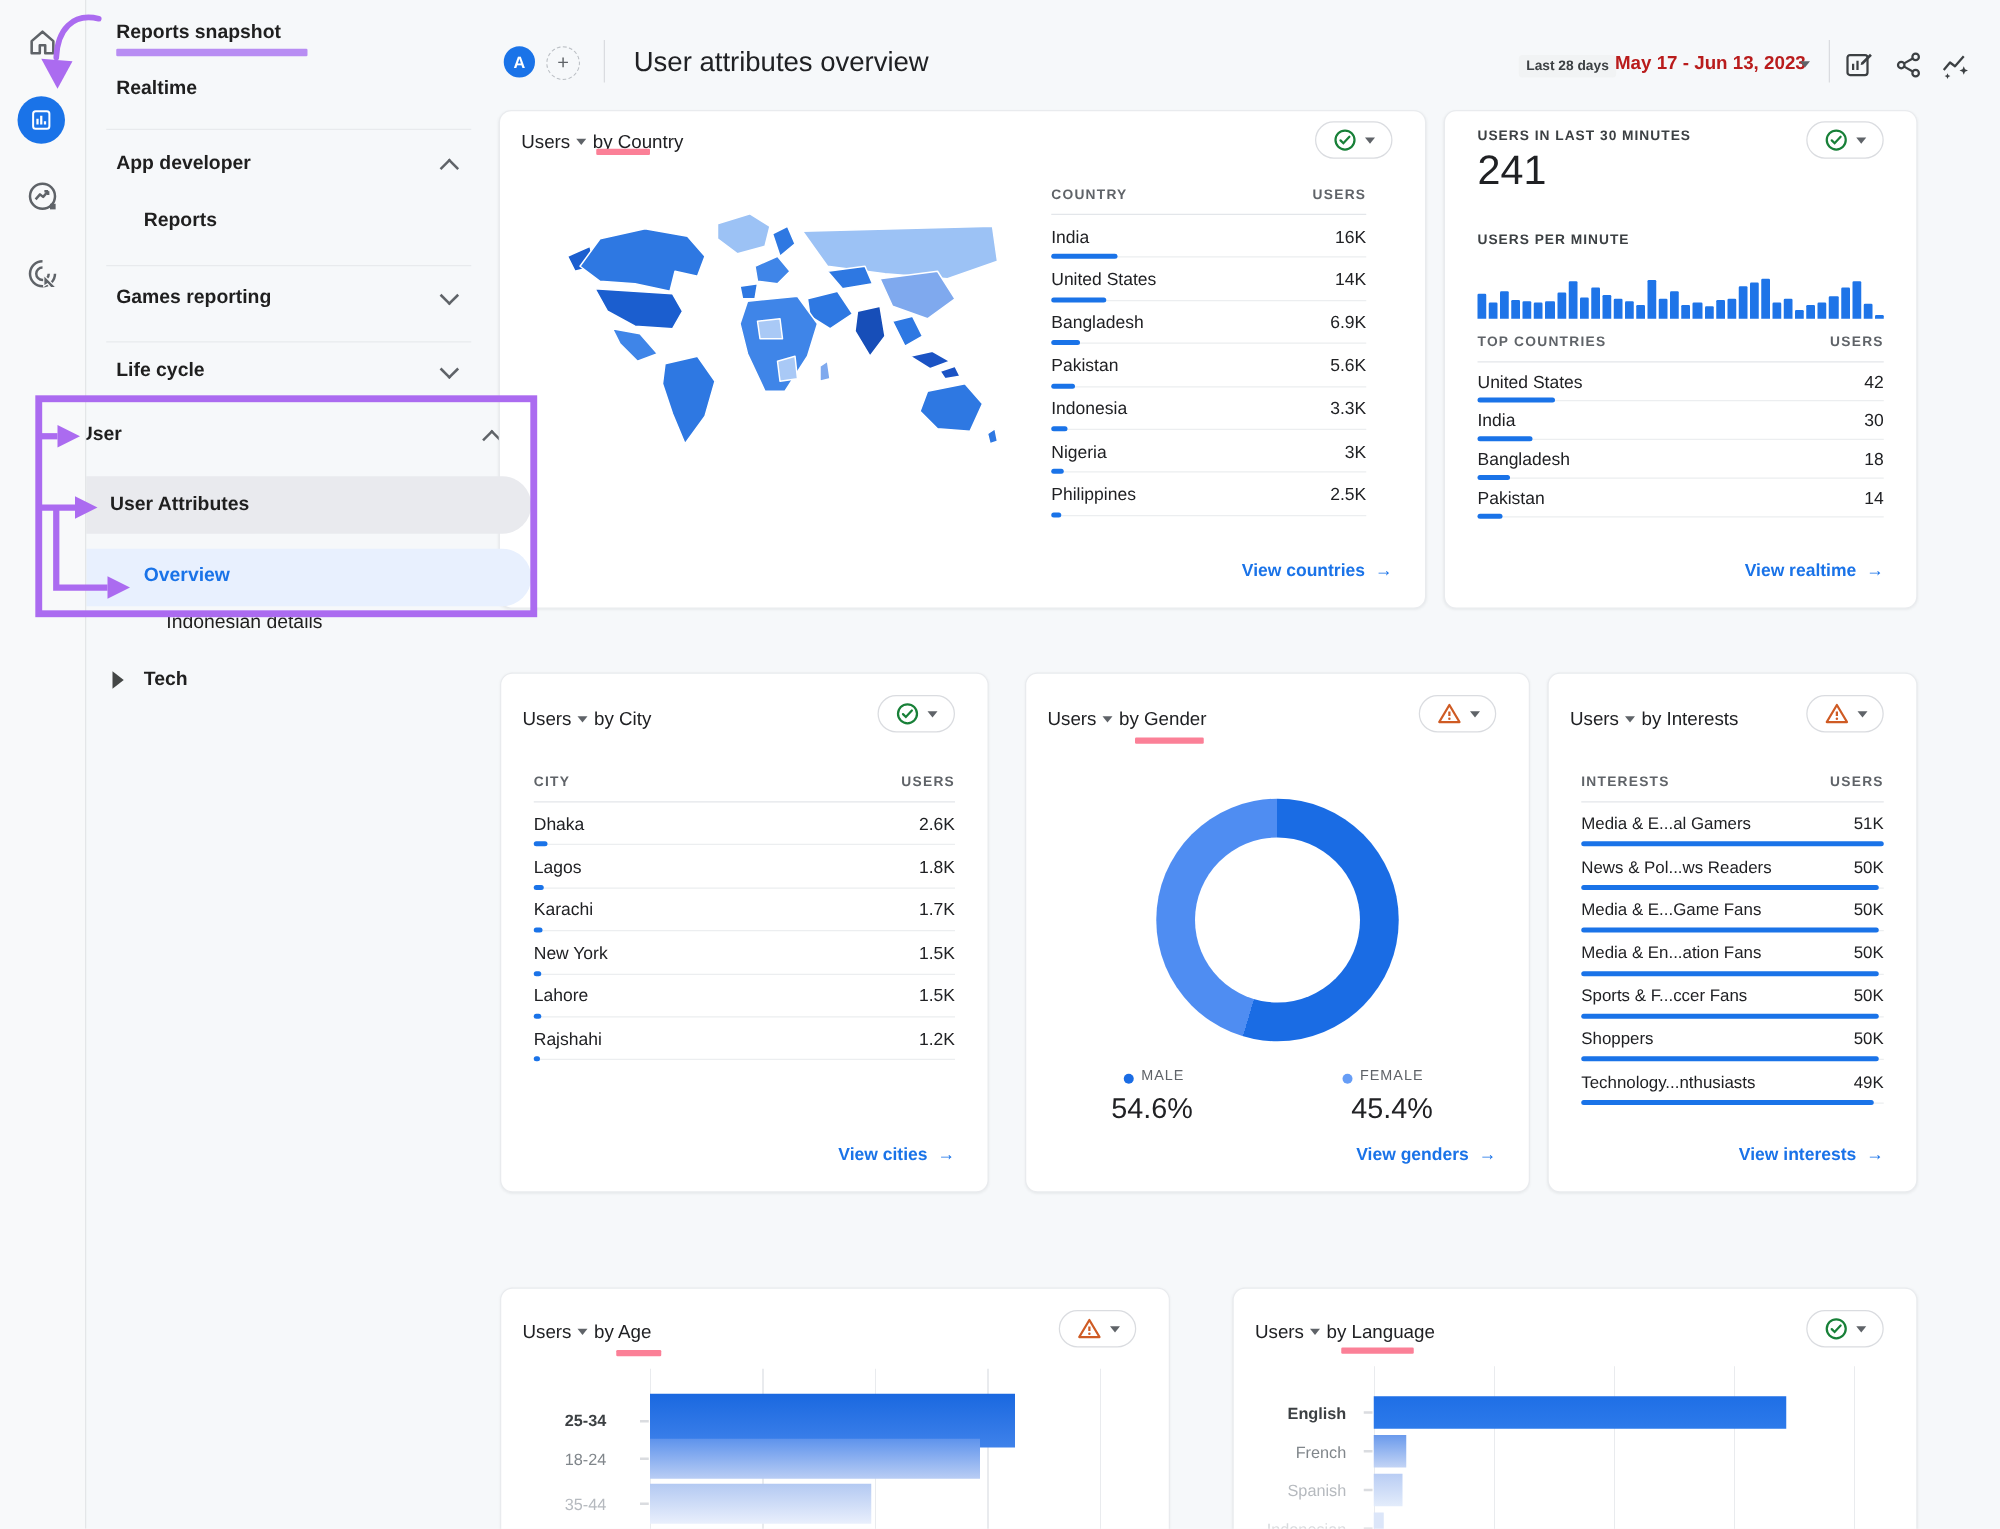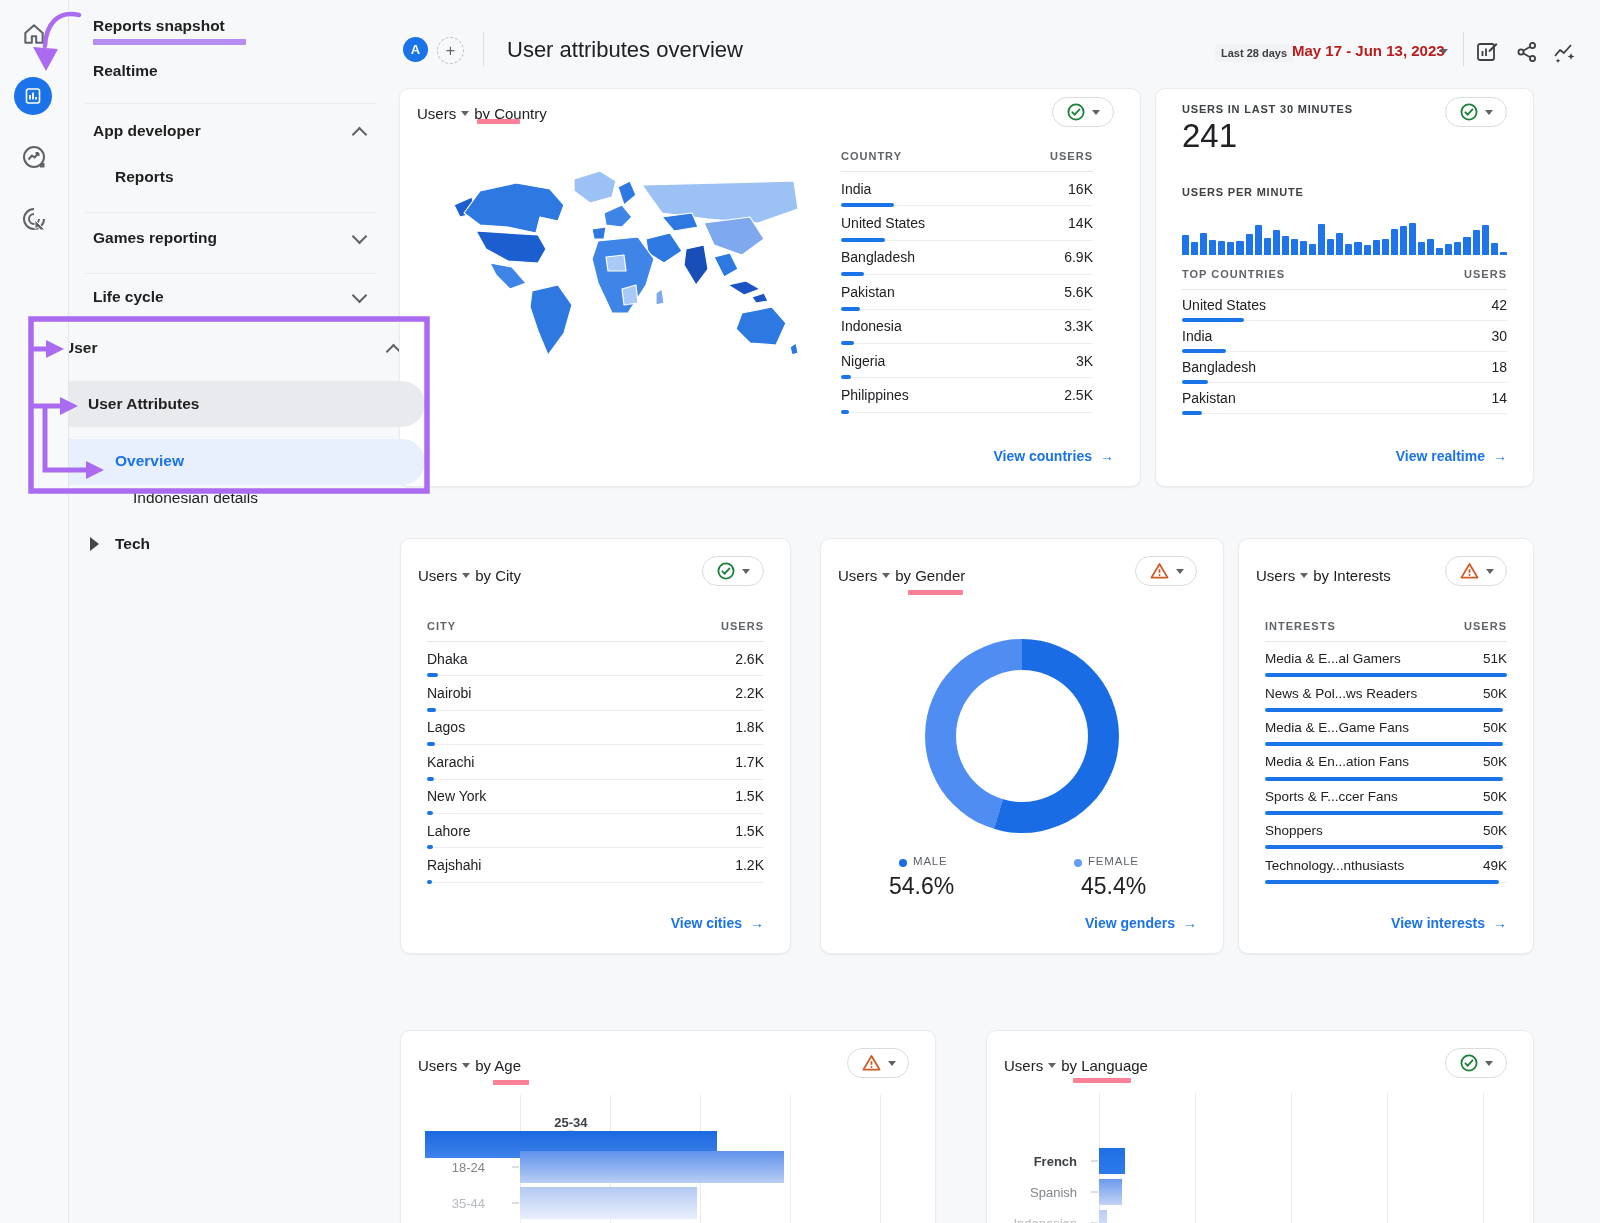--- a/index.html
+++ b/index.html
@@ -343,25 +343,20 @@
       <div class="tbl-head">
         <span>CITY</span>
         <span>USERS</span>
       </div>
       <div class="tbl-row">
         <span>Dhaka</span>
         <span>2.6K</span>
         <i class="bar" style="width: 11px;"></i>
       </div>
       <div class="tbl-row">
-        <span>Nairobi</span>
-        <span>2.2K</span>
-        <i class="bar" style="width: 9px;"></i>
-      </div>
-      <div class="tbl-row">
         <span>Lagos</span>
         <span>1.8K</span>
         <i class="bar" style="width: 8px;"></i>
       </div>
       <div class="tbl-row">
         <span>Karachi</span>
         <span>1.7K</span>
         <i class="bar" style="width: 7px;"></i>
       </div>
       <div class="tbl-row">
@@ -475,21 +470,21 @@
   <button class="pill" style="right:26px;top:17px">
       <svg width="21" height="20" viewBox="0 0 21 20">
   <path d="M10.5,3 L18.6,16.6 H2.4 Z" fill="none" stroke="#cf5b24" stroke-width="1.8" stroke-linejoin="round"></path>
   <line x1="10.5" y1="8.2" x2="10.5" y2="11.8" stroke="#cf5b24" stroke-width="1.8"></line>
   <circle cx="10.5" cy="14" r="1" fill="#cf5b24"></circle>
       </svg>
       <span class="caret"></span>
     </button>
   <div class="grid" style="--gs:90px;left:119px;top:64px;width:380px;height:216px"></div>
   <div id="age-plot" style="position:absolute;left:0;top:0;width:100%;height:100%">
-      <div class="hrow" style="left: 24px; top: 84px; height: 43px; flex-direction: column;">
+      <div class="hrow" style="left: 24px; top: 84px; height: 43px;">
         <span class="hlab" style="width: 60px; margin-right: 27px;">25-34</span>
         <span class="tick"></span>
         <i class="hbar" style="width: 292px;"></i>
       </div>
       <div class="hrow" style="left: 24px; top: 120px; height: 32px;">
         <span class="hlab" style="width: 60px; margin-right: 27px;">18-24</span>
         <span class="tick"></span>
         <i class="hbar" style="width: 264px;"></i>
       </div>
       <div class="hrow" style="left: 24px; top: 156px; height: 32px;">
@@ -509,20 +504,25 @@
   </div>
   <button class="pill" style="right:26px;top:17px">
       <svg width="20" height="20" viewBox="0 0 20 20">
   <circle cx="10" cy="10" r="7.6" fill="none" stroke="#188038" stroke-width="1.8"></circle>
   <path d="M6.4,10.3 l2.3,2.3 l4.8,-5.2" fill="none" stroke="#188038" stroke-width="1.8" stroke-linecap="round"></path>
       </svg>
       <span class="caret"></span>
     </button>
   <div class="grid" style="--gs:96px;left:112px;top:62px;width:410px;height:218px"></div>
   <div id="lang-plot" style="position:absolute;left:0;top:0;width:100%;height:100%">
+      <div class="hrow" style="left: 24px; top: 86px; height: 26px;">
+        <span class="hlab" style="width: 66px; margin-right: 14px;">English</span>
+        <span class="tick"></span>
+        <i class="hbar" style="width: 330px;"></i>
+      </div>
       <div class="hrow" style="left: 24px; top: 117px; height: 26px;">
         <span class="hlab" style="width: 66px; margin-right: 14px;">French</span>
         <span class="tick"></span>
         <i class="hbar" style="width: 26px;"></i>
       </div>
       <div class="hrow" style="left: 24px; top: 148px; height: 26px;">
         <span class="hlab" style="width: 66px; margin-right: 14px;">Spanish</span>
         <span class="tick"></span>
         <i class="hbar" style="width: 23px;"></i>
       </div>

